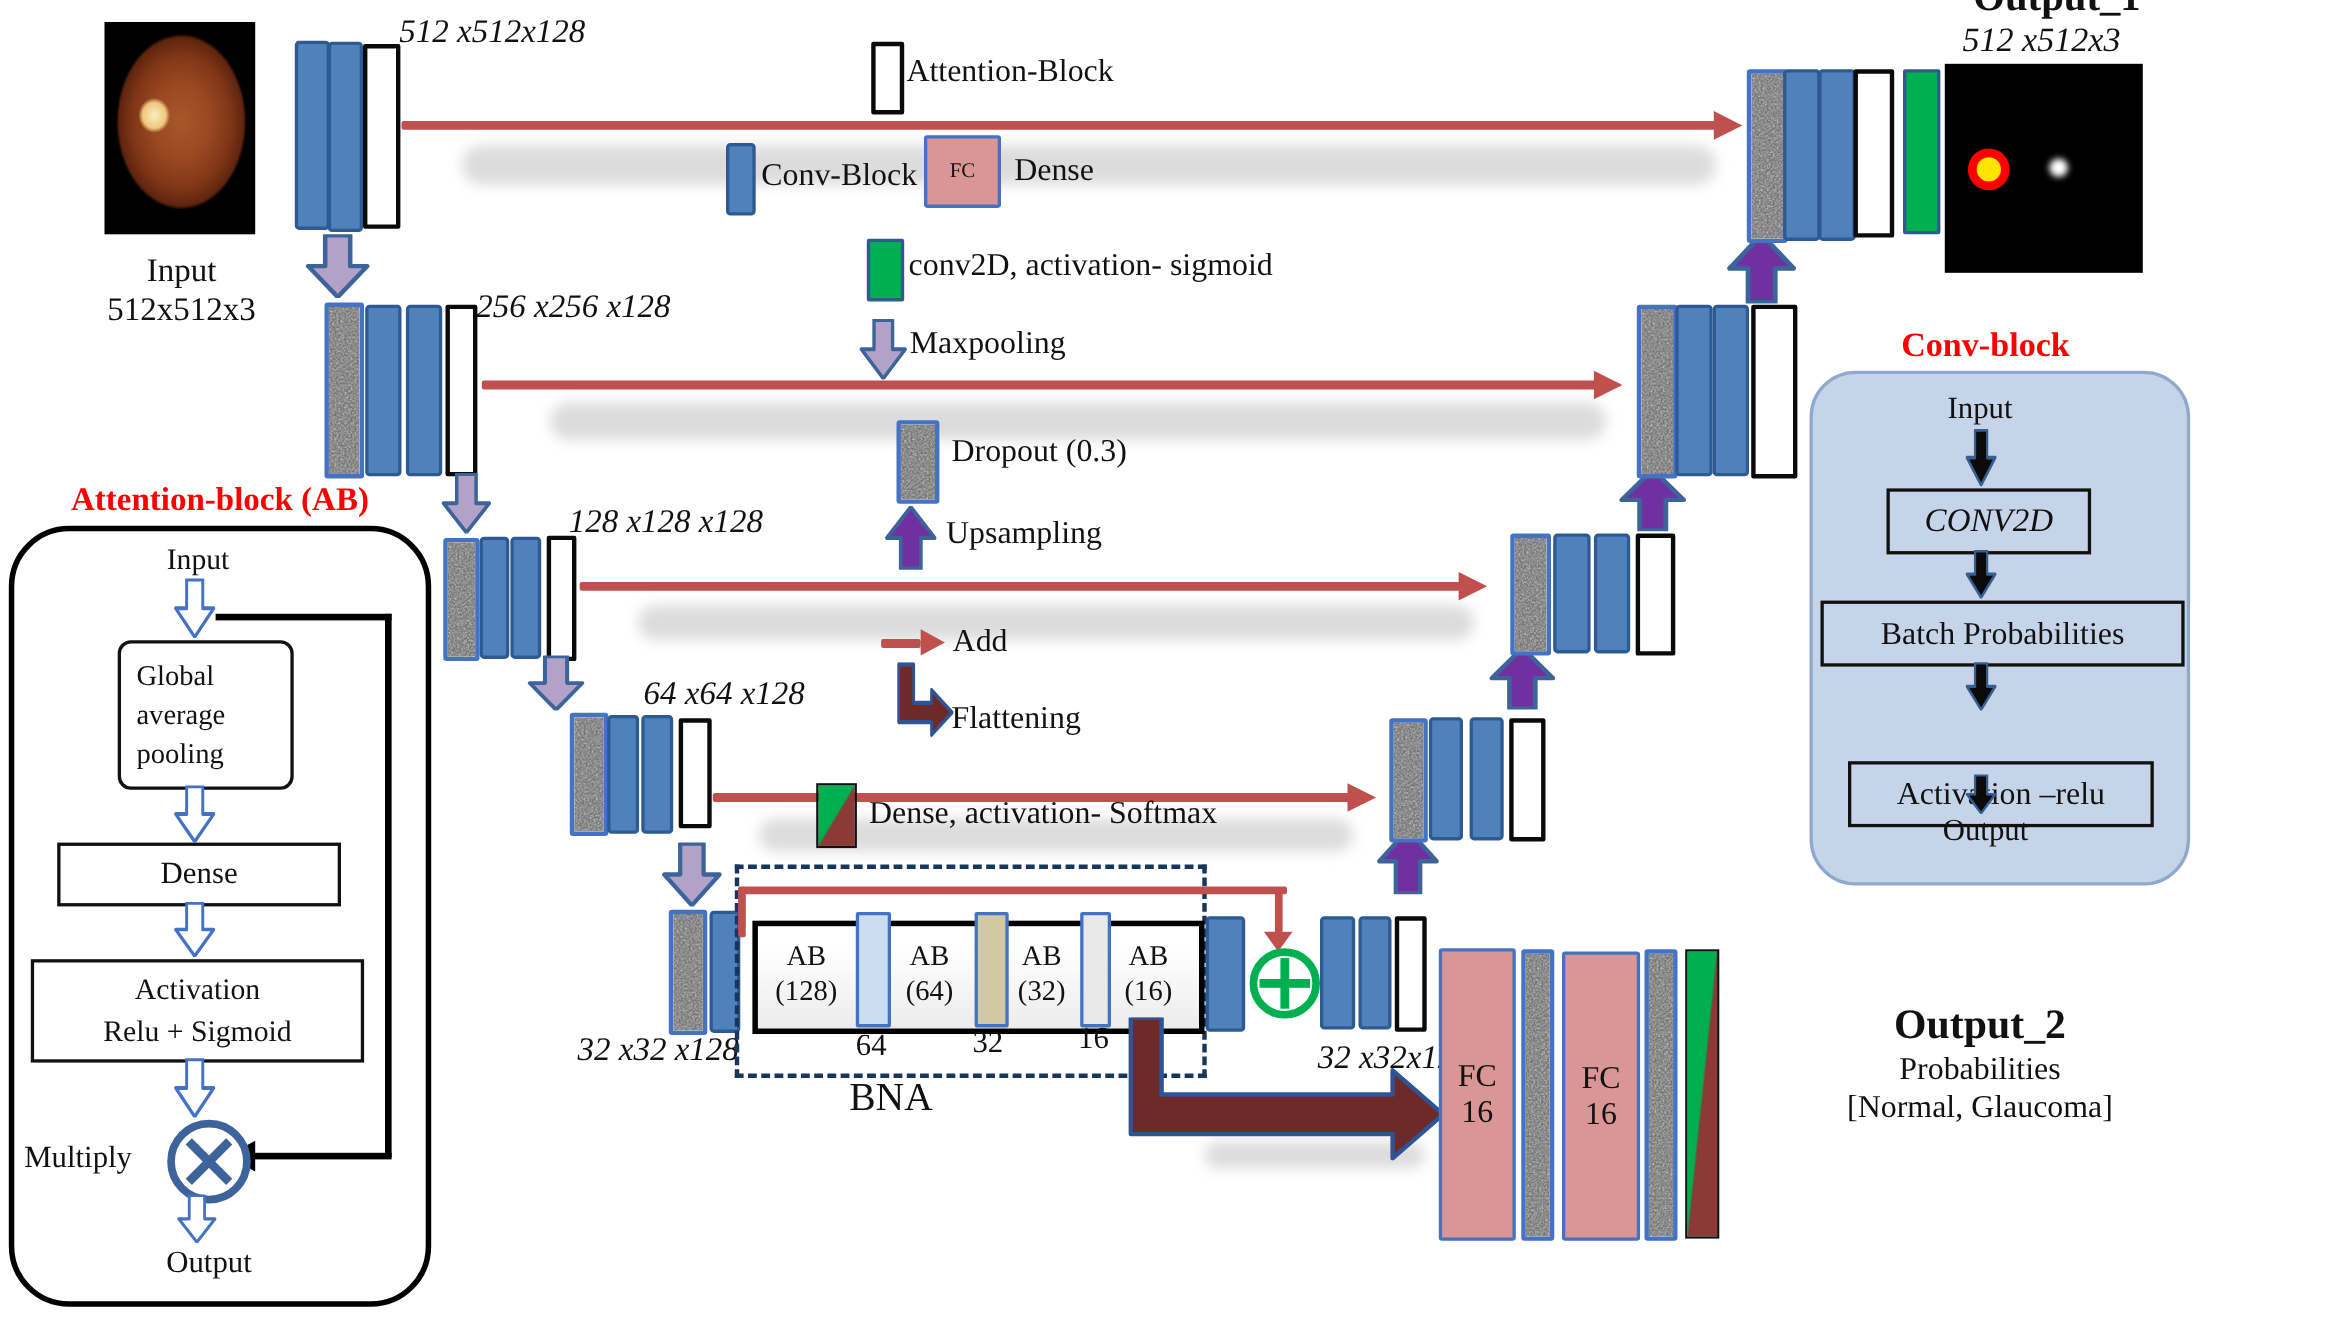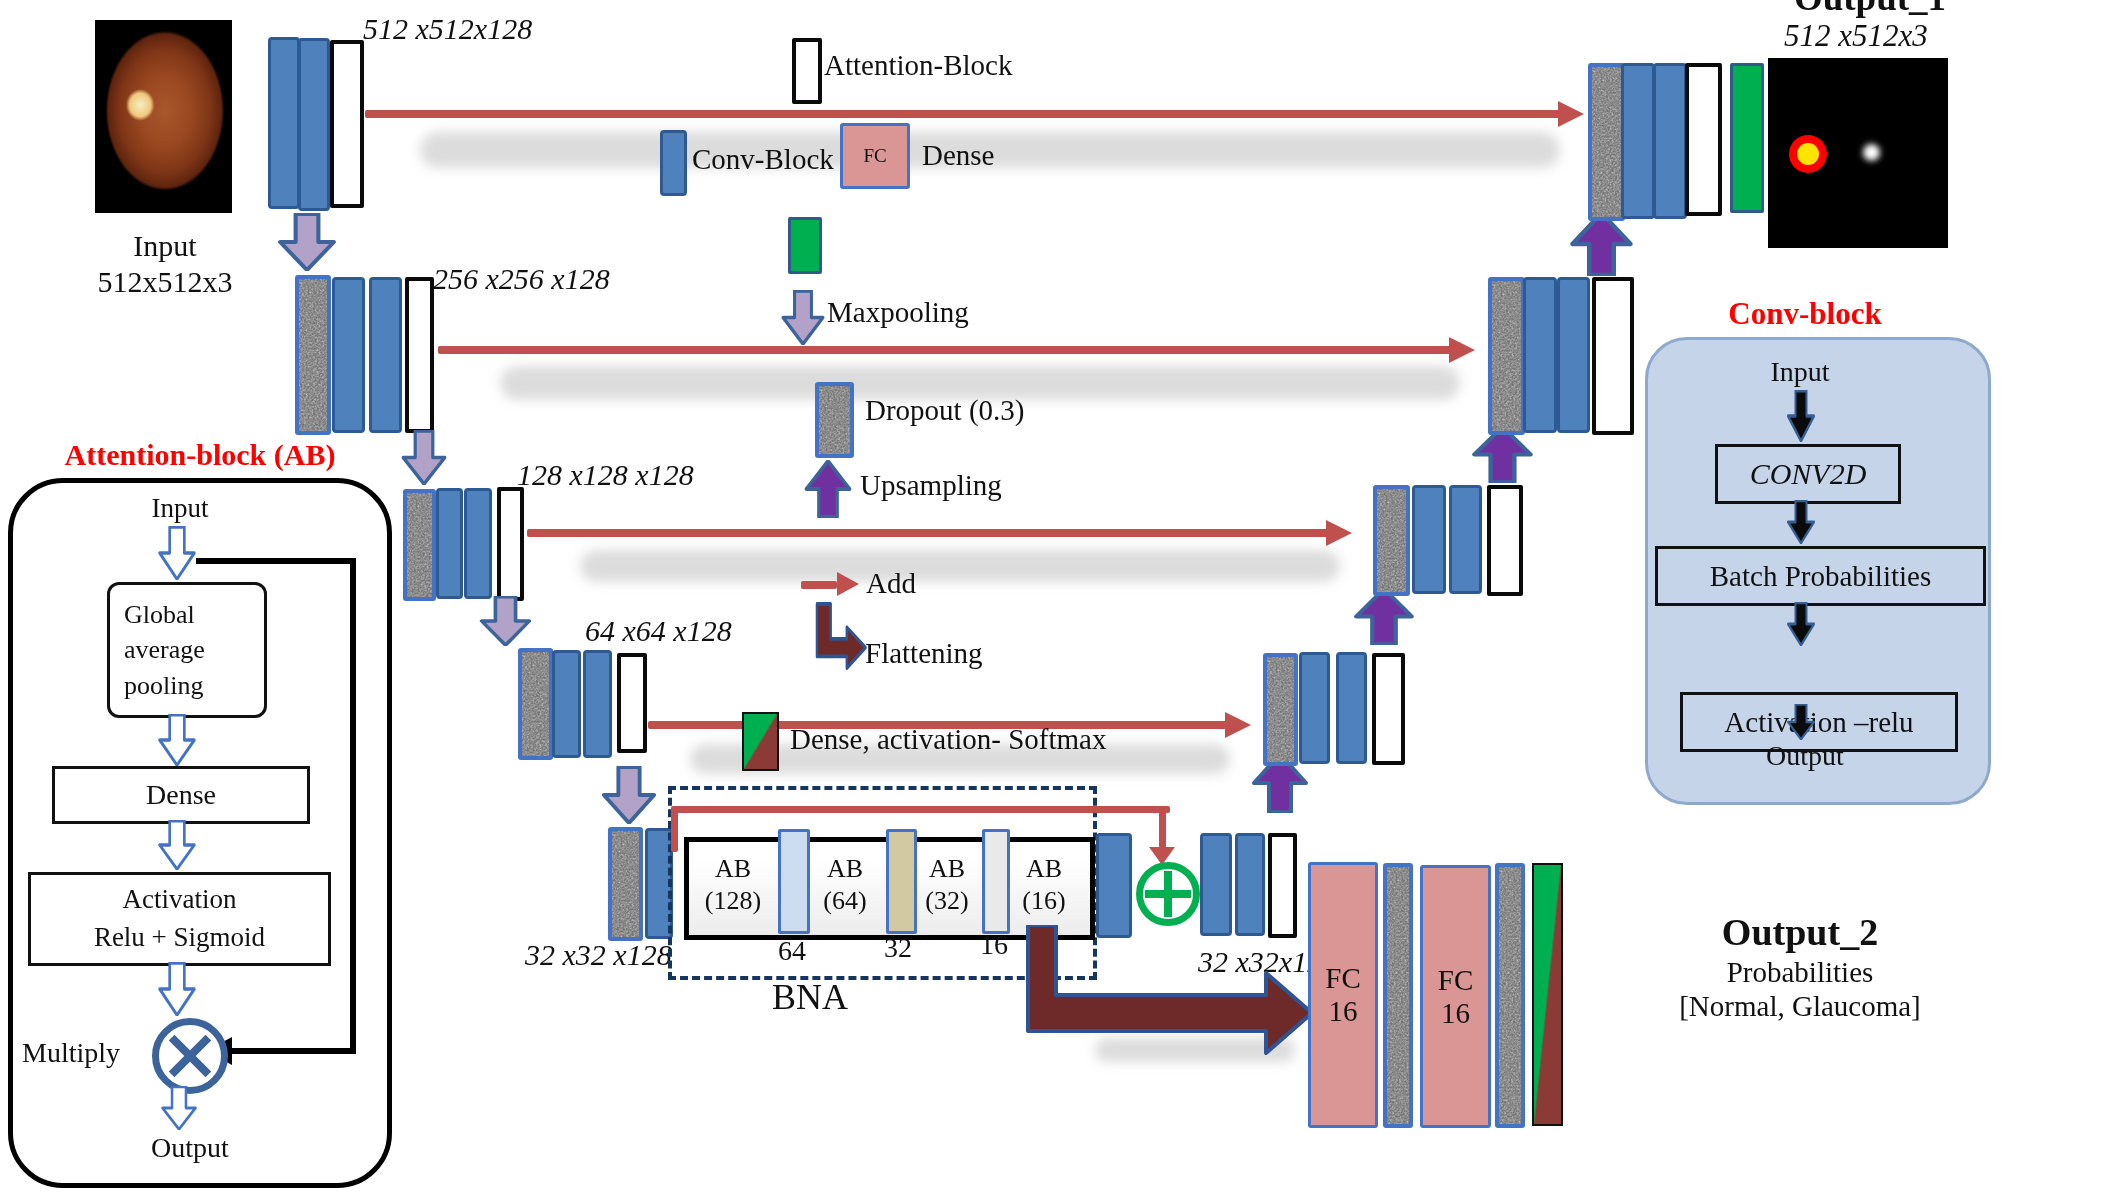--- a/index.html
+++ b/index.html
@@ -232,20 +232,21 @@
   <div class="w" style="left:792px;top:38px;width:22px;height:58px"></div>
   <div class="lbl" style="left:824px;top:50px">Attention-Block</div>
 
   <div class="b" style="left:660px;top:130px;width:21px;height:60px"></div>
   <div class="lbl" style="left:692px;top:144px">Conv-Block</div>
 
   <div class="pink" style="left: 840px; top: 123px; width: 64px; height: 60px; font-size: 19px; white-space: pre-line;">FC</div>
   <div class="lbl" style="left:922px;top:140px">Dense</div>
 
   <div class="gr" style="left:788px;top:217px;width:28px;height:51px"></div>
+  <div class="lbl" style="left:826px;top:226px">conv2D, activation- sigmoid</div>
 
   <div class="abs" style="left:780px;top:290px;width:46px;height:55px"><svg width="100%" height="100%" viewBox="0 0 60 60" preserveAspectRatio="none">
         <path d="M19 1 L41 1 L41 30 L56 30 L30 59 L4 30 L19 30 Z" fill="#b3a2c7" stroke="#3d639b" stroke-width="4" stroke-linejoin="round"></path>
       </svg></div>
   <div class="lbl" style="left:827px;top:297px">Maxpooling</div>
 
   <div class="tex" style="left:815px;top:382px;width:31px;height:68px"><svg width="100%" height="100%" preserveAspectRatio="none">
         <rect width="100%" height="100%" fill="#f4f4f4"></rect>
         <rect width="100%" height="100%" filter="url(#noiseF)"></rect>
       </svg></div>

